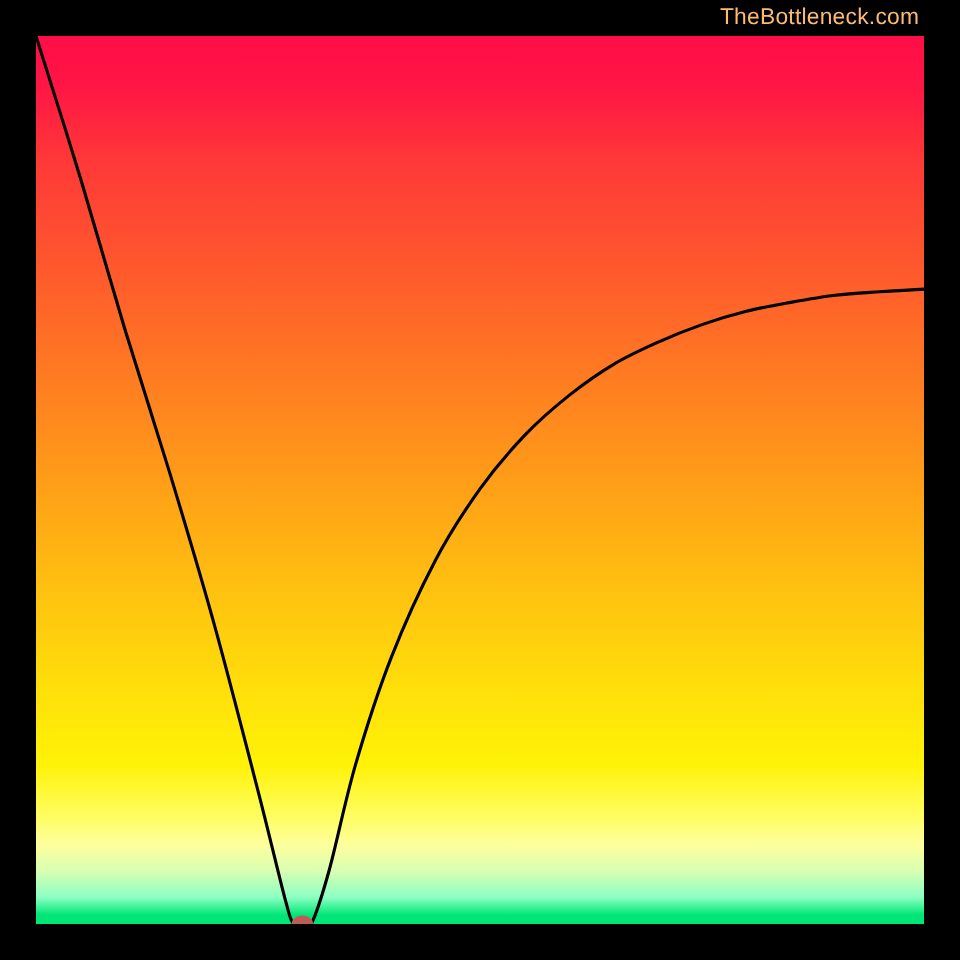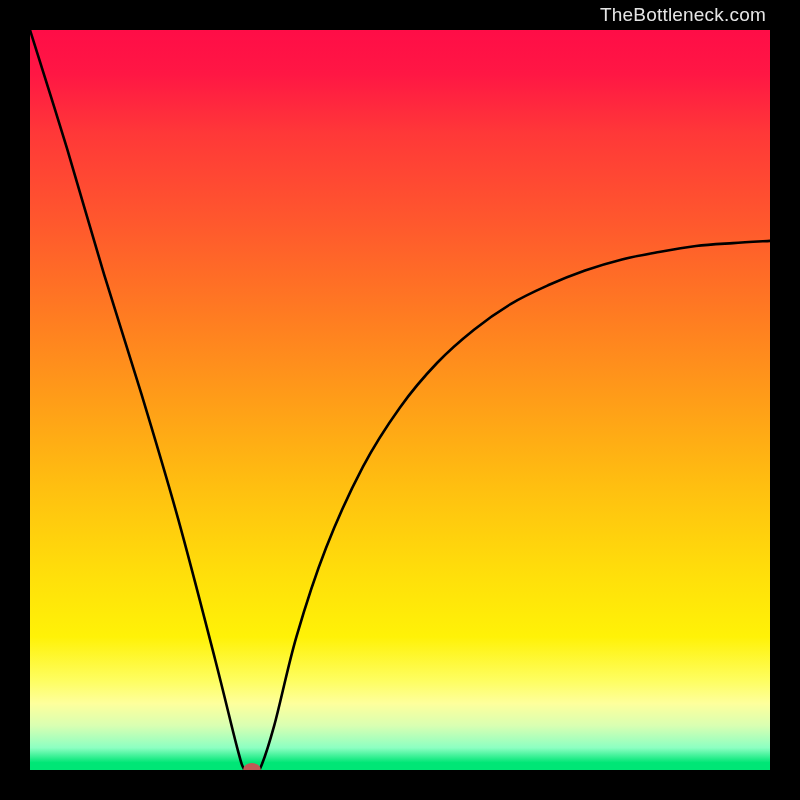--- a/index.html
+++ b/index.html
@@ -59,21 +59,21 @@
   }
   .curve {
     position: absolute;
     inset: 0;
     display: block;
   }
   .watermark {
     position: absolute;
     top: 4px;
     right: 34px;
-    color: #e5e5e5;
+    color: #fdba74;
     font-size: 19px;
     letter-spacing: 0.2px;
     font-weight: 500;
   }
 </style>
 </head>
 <body>
 
 <div class="frame">
   <div class="watermark">TheBottleneck.com</div>

